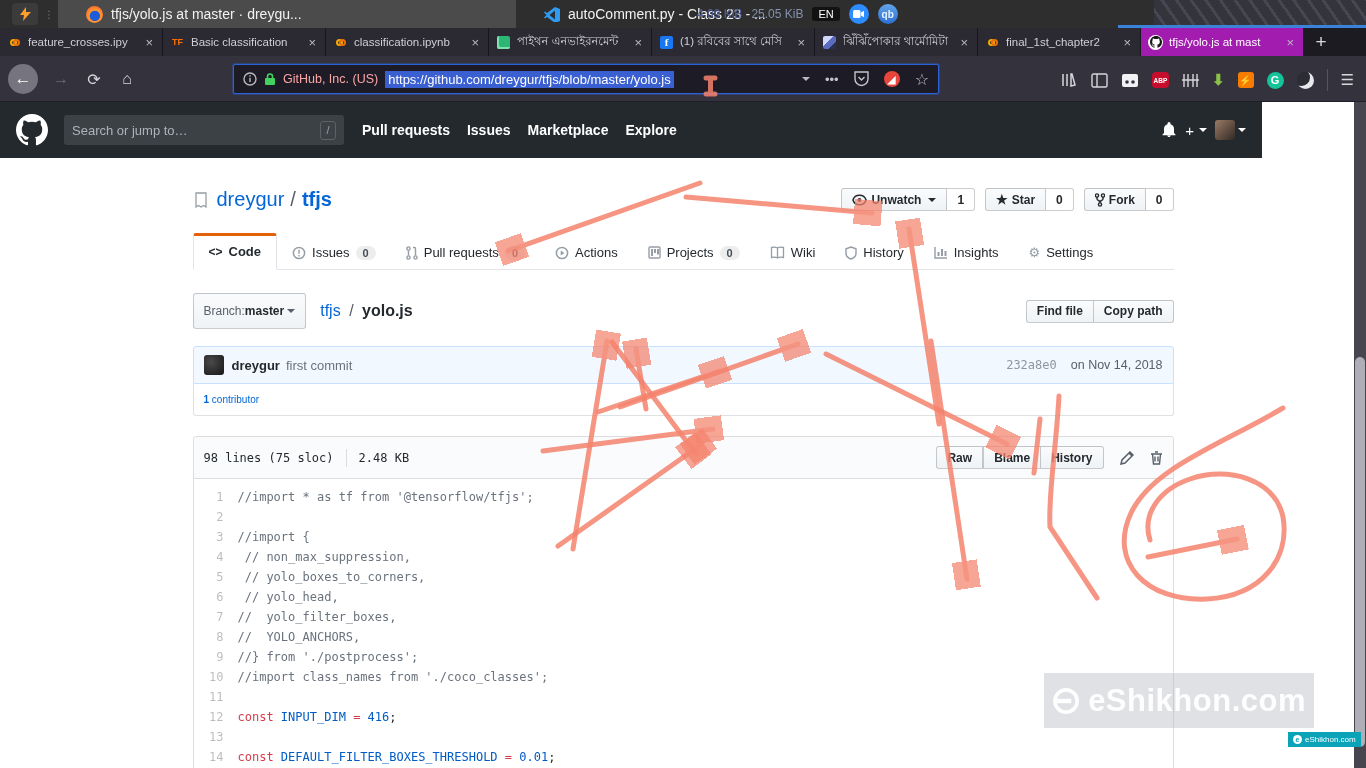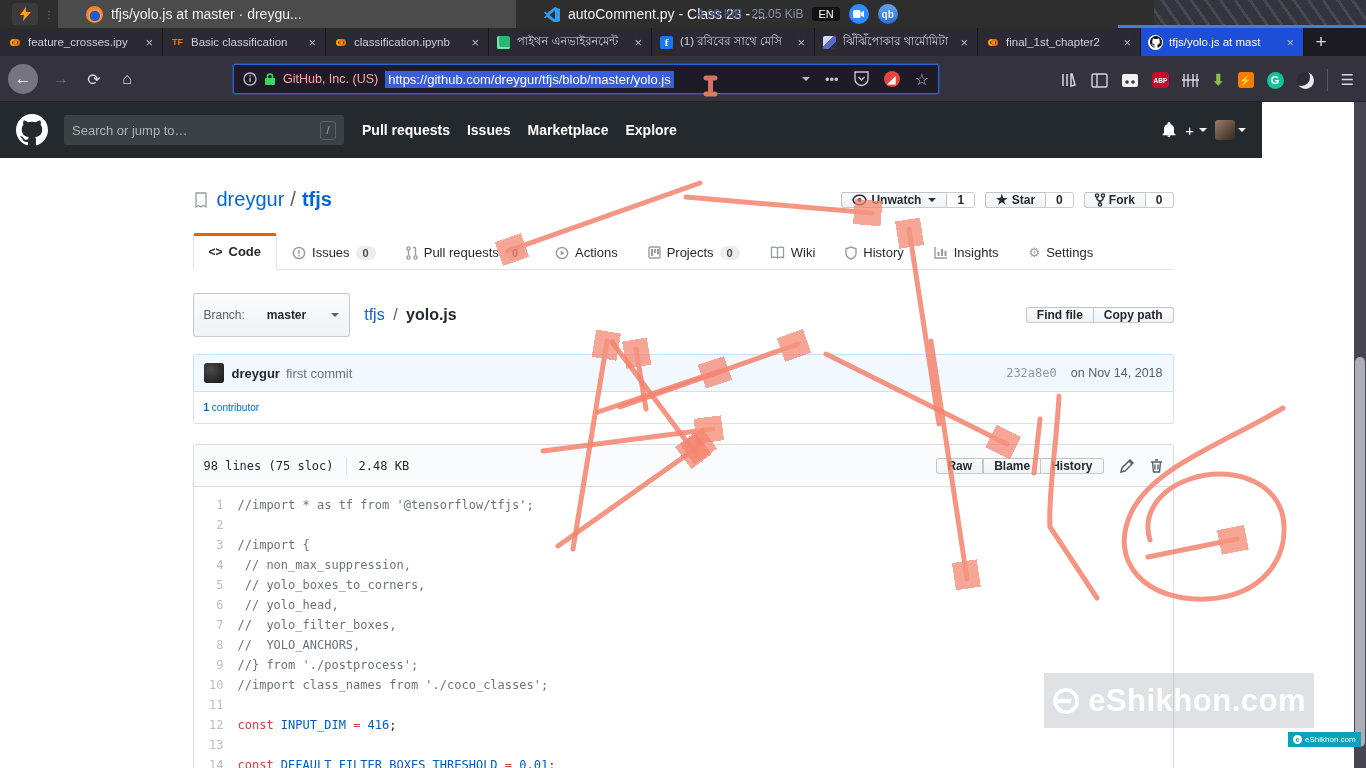--- a/index.html
+++ b/index.html
@@ -21,21 +21,21 @@
   .net-down{color:#8590ab;}
   .enbadge{background:#121212;color:#fff;border-radius:3px;padding:1px 6px;font-size:11px;}
   .cam{width:20px;height:20px;border-radius:50%;background:#2d8cff;display:flex;align-items:center;justify-content:center;}
   .qb{width:20px;height:20px;border-radius:50%;background:linear-gradient(#63a5e8,#2b6fd4);color:#eaf4ff;font-size:10px;font-weight:bold;display:flex;align-items:center;justify-content:center;}
   .stripes{position:absolute;right:0;top:0;width:212px;height:28px;background:repeating-linear-gradient(55deg,#34343c 0 9px,#474753 9px 12px);}
   .wsbar{position:absolute;right:0;bottom:0;width:248px;height:3px;background:#3b82d9;}
 
   
   #tabbar{position:absolute;top:28px;left:0;width:1366px;height:28px;background:#1c1b22;display:flex;z-index:10;}
   .btab{flex:0 0 163px;display:flex;align-items:center;gap:6px;padding:0 7px;background:#2b2a33;border-right:1px solid#17161c;color:#cfcfd8;font-size:11.5px;}
-  .btab.active{background:#1d4ed8;color:#fff;}
+  .btab.active{background:#a21caf;color:#fff;}
   .btab .ttl{flex:1;white-space:nowrap;overflow:hidden;}
   .btab .cls{color:#b9b9c2;font-size:13px;padding:0 2px;}
   .newtab{width:34px;display:flex;align-items:center;justify-content:center;color:#d8d8de;font-size:19px;}
   .fav{flex:0 0 15px;height:15px;display:flex;align-items:center;justify-content:center;}
   .fav-colab{display:flex;}
   .fav-colab i{display:block;width:7px;height:7px;border:2.5px solid #f9ab00;border-radius:50%;}
   .fav-colab i+i{margin-left:-4px;border-color:#e8710a;}
   .fav-tf{color:#ff6f00;font-weight:bold;font-size:9px;}
   .fav-env{width:13px;height:13px;background:#2bb673;border-radius:2px;box-shadow:inset 2px -2px 0 #7fe0b0;}
   .fav-fb{width:13px;height:13px;background:#1877f2;color:#fff;border-radius:2px;font-size:11px;font-family:"Liberation Serif",serif;font-weight:bold;display:flex;align-items:center;justify-content:center;line-height:0;}
@@ -73,34 +73,34 @@
   .caret{display:inline-block;width:0;height:0;border-left:4px solid transparent;border-right:4px solid transparent;border-top:4px solid currentColor;margin-left:3px;}
 
   
   #page{position:absolute;top:158px;left:0;width:1366px;height:610px;background:#fff;}
   .container{width:981px;margin:0 auto;position:relative;}
   .titlerow{display:flex;align-items:center;padding-top:30px;font-size:20px;color:var(--blue);}
   .titlerow .slash{color:#586069;margin:0 6px;}
   .repoicon{color:#959da5;margin-right:8px;}
   .actionbtns{margin-left:auto;display:flex;gap:10px;}
   .btngrp{display:flex;}
-  .btn{height:16px;padding:0 10px;font-size:12px;font-weight:bold;color:var(--dark);background:linear-gradient(#fafbfc,#eff3f6);border:1px solid rgba(27,31,35,.22);display:flex;align-items:center;gap:4px;}
+  .btn{height:23px;padding:0 10px;font-size:12px;font-weight:bold;color:var(--dark);background:linear-gradient(#fafbfc,#eff3f6);border:1px solid rgba(27,31,35,.22);display:flex;align-items:center;gap:4px;}
   .btngrp .btn:first-child{border-radius:3px 0 0 3px;}
   .btngrp .btn:last-child{border-radius:0 3px 3px 0;border-left:0;}
   .cntbtn{background:#fff;}
 
   .tabsrow{margin-top:21px;border-bottom:1px solid #e1e4e8;}
   .rtabs{display:flex;align-items:flex-end;}
   .rtab{padding:10px 15px;font-size:13px;color:var(--dark);display:flex;align-items:center;gap:6px;position:relative;top:1px;}
   .rtab .ic{color:#959da5;display:flex;}
   .rtab.active{background:#fff;border:1px solid #e1e4e8;border-bottom:1px solid #fff;border-top:3px solid #e36209;border-radius:3px 3px 0 0;font-weight:bold;padding-top:8px;}
   .counter{background:rgba(27,31,35,.08);border-radius:20px;padding:1px 7px;font-size:11px;font-weight:bold;color:#444d56;}
 
   .crumbrow{display:flex;align-items:center;margin-top:23px;}
-  .branchbtn{height:44px;padding:0 10px;font-size:12px;background:linear-gradient(#fafbfc,#eff3f6);border:1px solid rgba(27,31,35,.22);border-radius:3px;display:flex;align-items:center;gap:22px;color:#586069;}
+  .branchbtn{height:36px;padding:0 10px;font-size:12px;background:linear-gradient(#fafbfc,#eff3f6);border:1px solid rgba(27,31,35,.22);border-radius:3px;display:flex;align-items:center;gap:0;color:#586069;}
   .branchbtn b{color:var(--dark);}
   .crumb{margin-left:14px;font-size:16px;}
   .crumb .repo{color:var(--blue);}
   .crumb .sep{color:#586069;margin:0 4px;}
   .crumb .file{font-weight:bold;color:var(--dark);}
   .crumbbtns{margin-left:auto;display:flex;}
 
   .commitbox{margin-top:17px;background:#f1f8ff;border:1px solid #c8e1ff;border-radius:3px 3px 0 0;padding:8px 10px;display:flex;align-items:center;font-size:13px;}
   .cavatar{width:20px;height:20px;border-radius:3px;background:radial-gradient(circle at 35% 35%,#4a4a4a,#161616);margin-right:8px;}
   .cauthor{font-weight:bold;color:var(--dark);margin-right:6px;}

